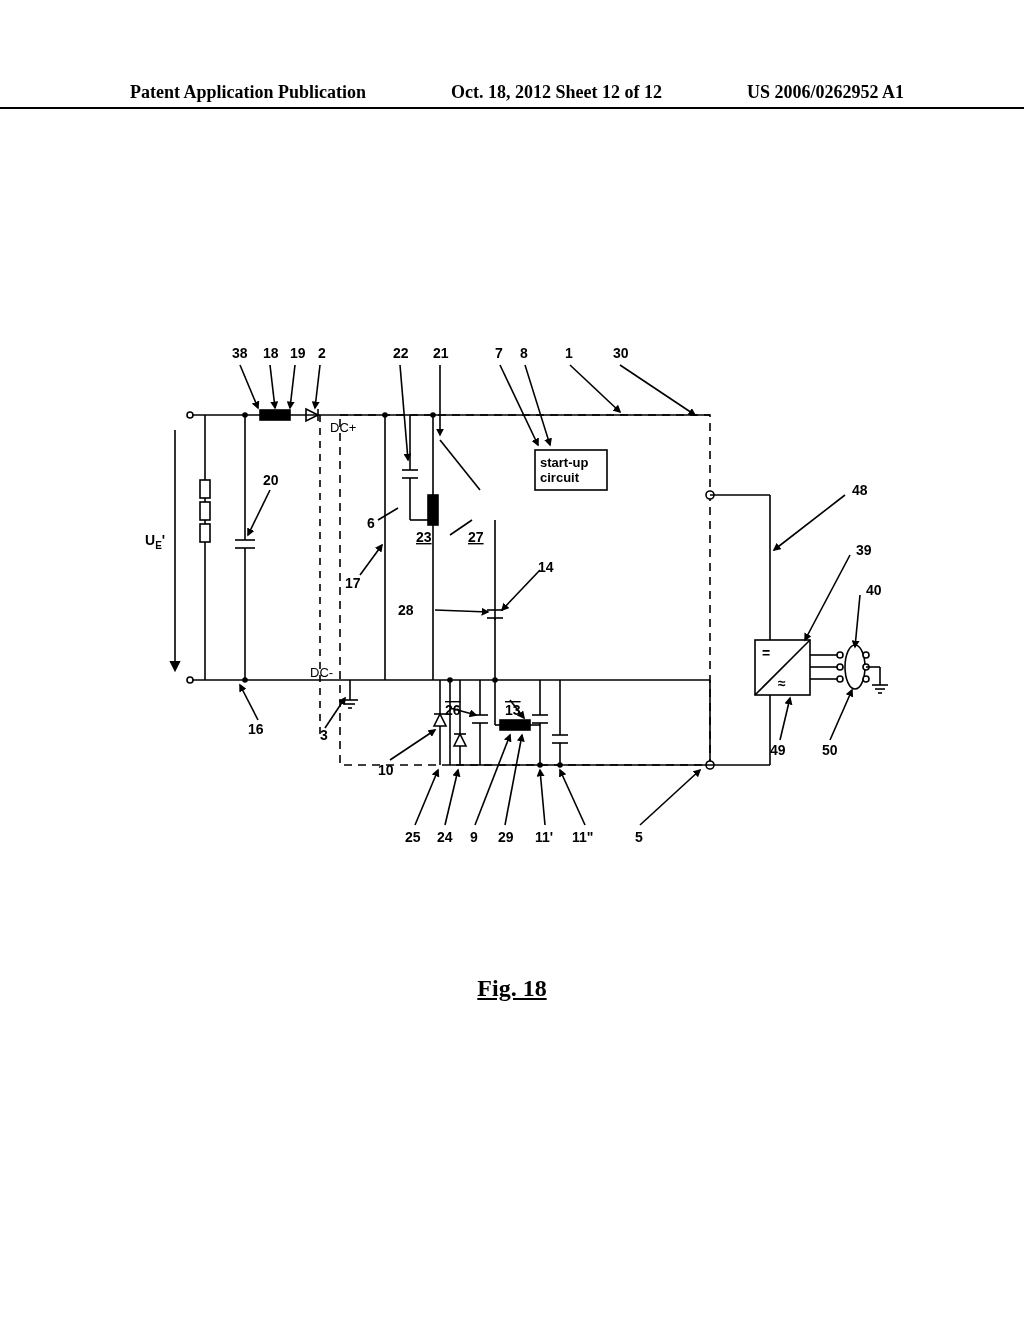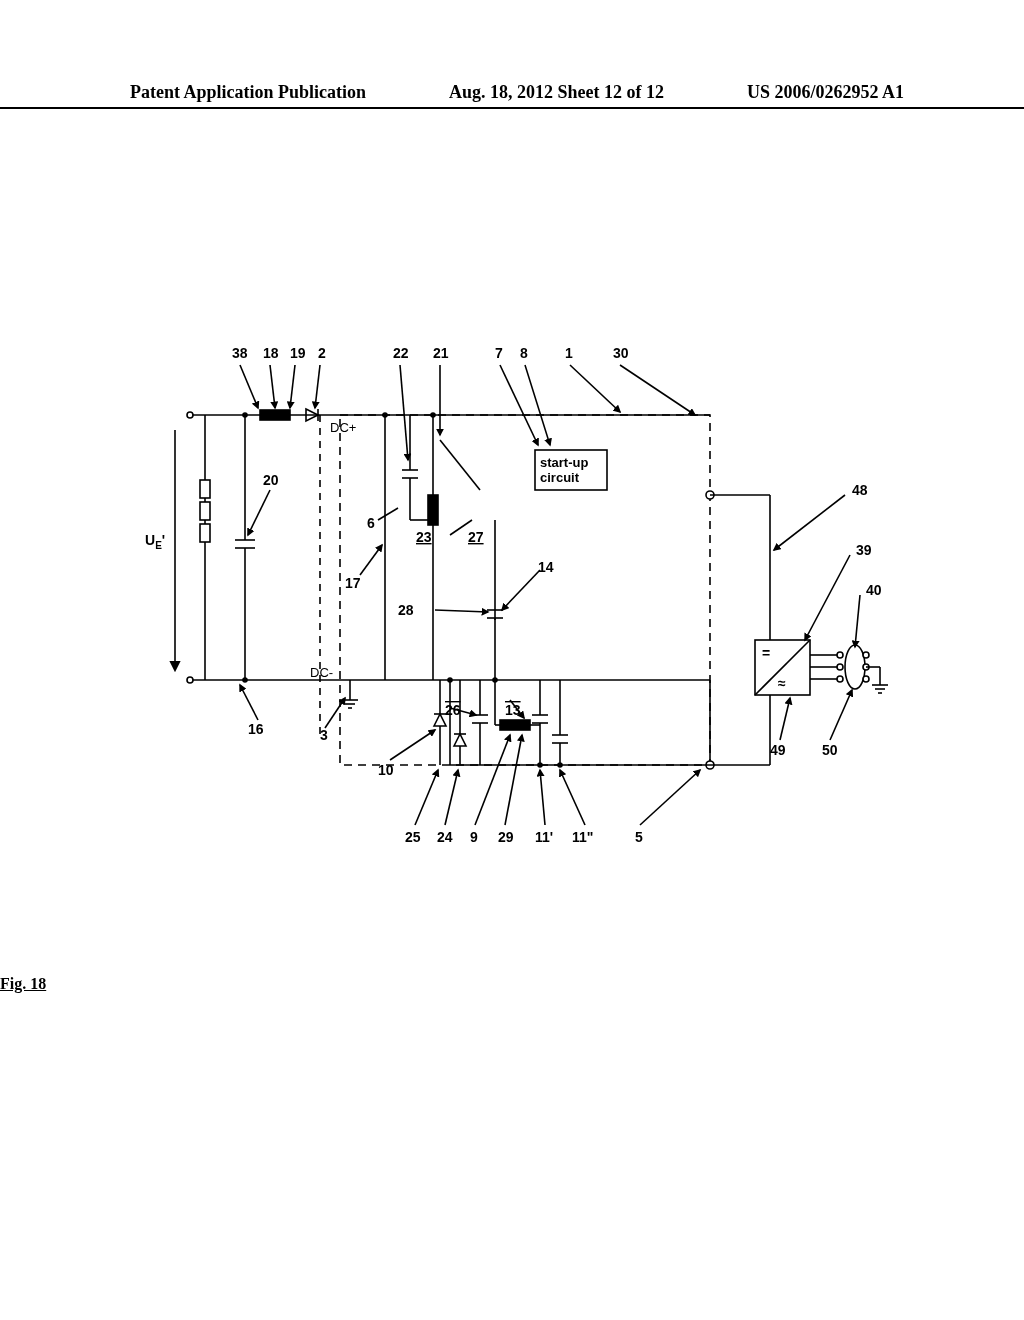--- a/index.html
+++ b/index.html
@@ -34,40 +34,40 @@
     left: 140px;
     top: 320px;
     width: 760px;
     height: 560px;
   }
   .fig-caption {
     position: absolute;
     left: 0;
     top: 975px;
     width: 1024px;
-    text-align: left;
-    font-size: 16px;
+    text-align: center;
+    font-size: 24px;
     font-weight: bold;
     text-decoration: underline;
   }
   svg { overflow: visible; }
   text { font-family: Arial, Helvetica, sans-serif; }
   .numlabel { font-size: 14px; font-weight: bold; }
   .toprow  { font-size: 14px; font-weight: bold; }
   .small   { font-size: 13px; font-weight: bold; }
   .dc      { font-size: 13px; }
 </style>
 </head>
 <body>
 
 <div class="page">
 
   <div class="header">
     <span>Patent Application Publication</span>
-    <span>Aug. 18, 2012  Sheet 12 of 12</span>
+    <span>Oct. 18, 2012  Sheet 12 of 12</span>
     <span>US 2006/0262952 A1</span>
   </div>
 
   <div class="fig-area">
     <svg viewBox="0 0 760 560" width="760" height="560">
       <defs>
         <marker id="arr" viewBox="0 0 10 10" refX="8" refY="5" markerWidth="7" markerHeight="7" orient="auto">
           <path d="M0,0 L10,5 L0,10 z" fill="#000"></path>
         </marker>
         <marker id="arrSmall" viewBox="0 0 10 10" refX="8" refY="5" markerWidth="5" markerHeight="5" orient="auto">

